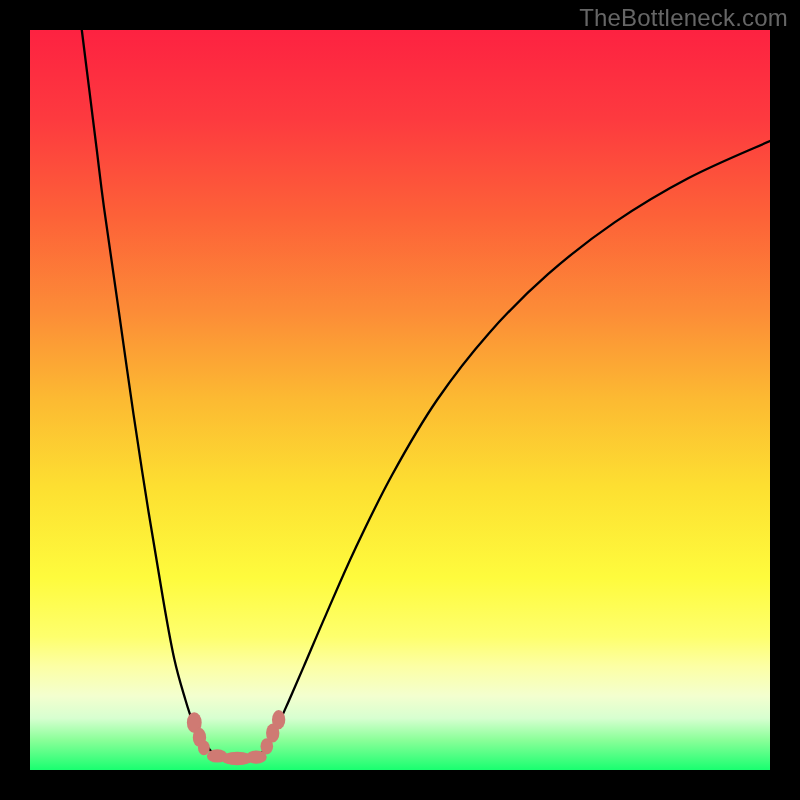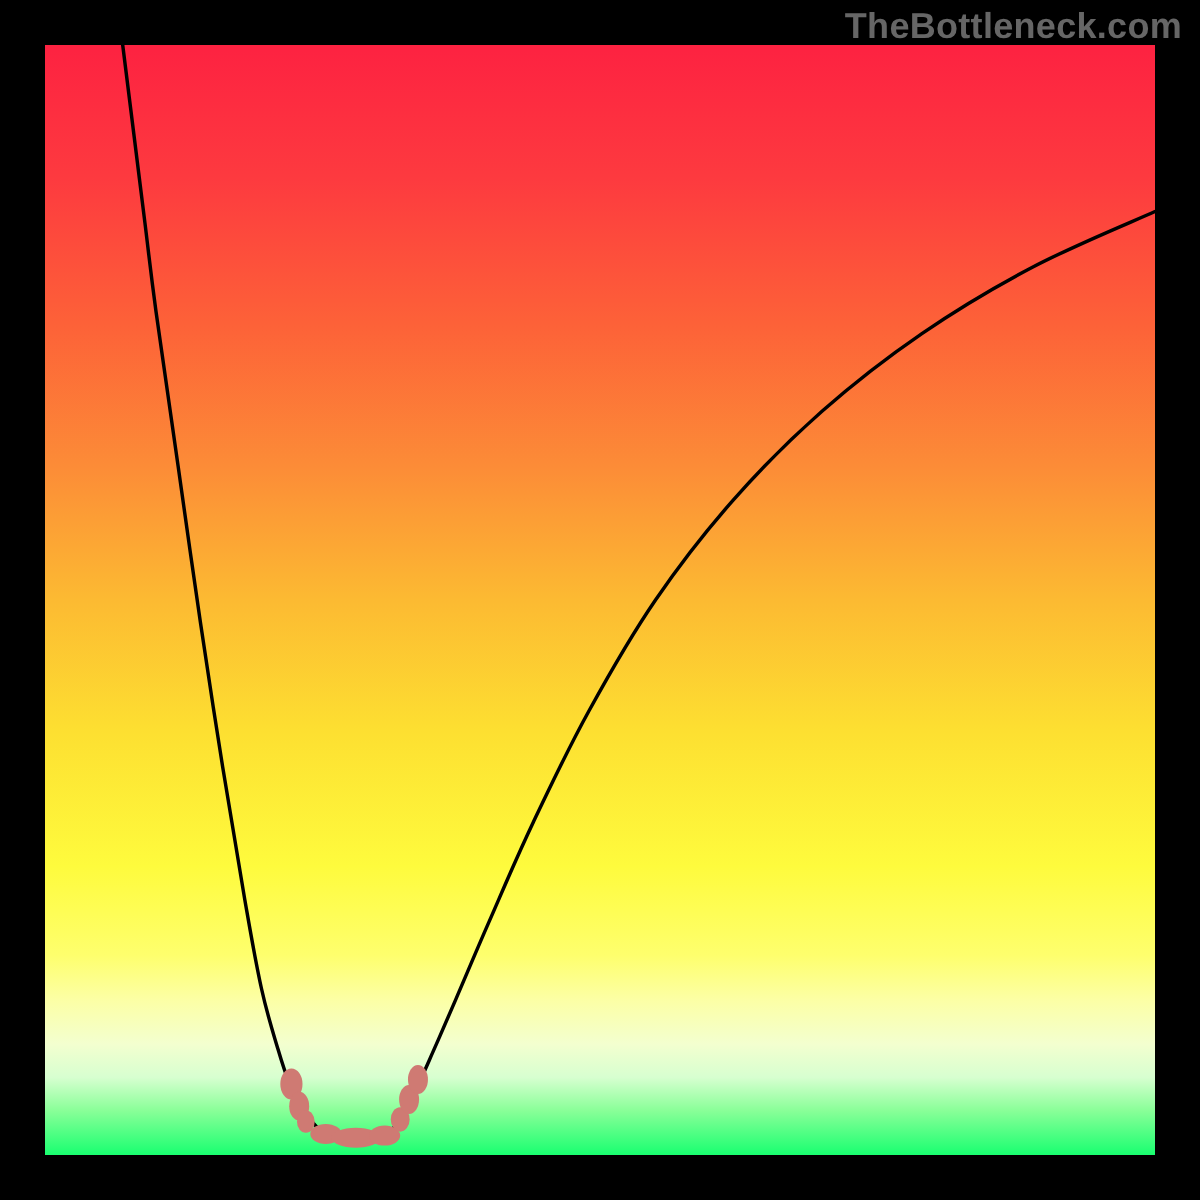--- a/index.html
+++ b/index.html
@@ -25,21 +25,21 @@
     width: 740px;
     height: 740px;
     
   }
   .watermark {
     position: absolute;
     top: 4px;
     right: 12px;
     color: #666;
     font-size: 24px;
-    font-weight: 700;
+    font-weight: 400;
     letter-spacing: 0.2px;
   }
   svg.curve {
     position: absolute;
     left: 0; top: 0;
     width: 740px;
     height: 740px;
     overflow: visible;
   }
   .bead {

